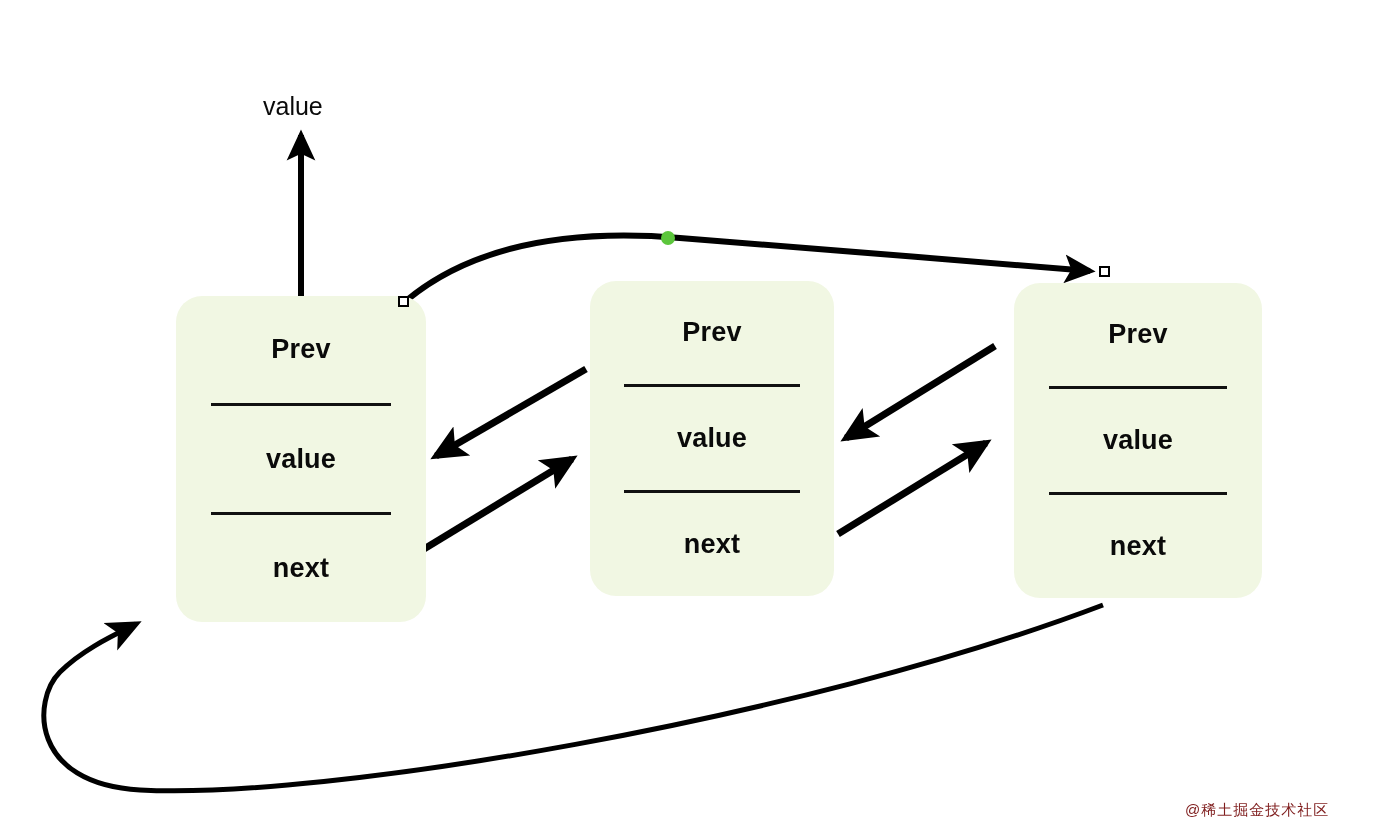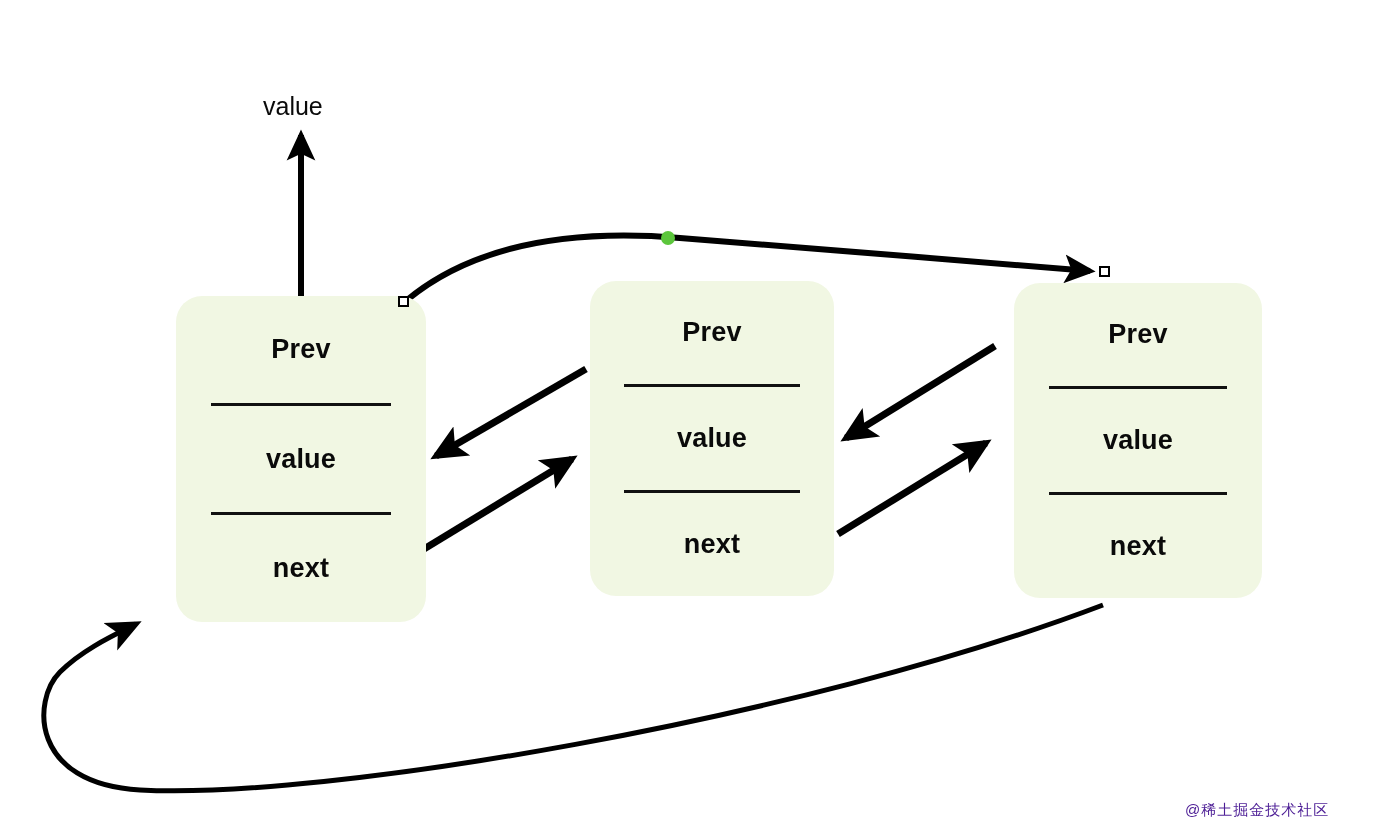--- a/index.html
+++ b/index.html
@@ -55,21 +55,21 @@
   .head-label {
     position: absolute;
     color: #0a0a0a;
     font-size: 25px;
     font-weight: 400;
     font-family: "Liberation Sans", sans-serif;
     white-space: nowrap;
   }
   .watermark {
     position: absolute;
-    color: #4c1d95;
+    color: #7f1d1d;
     font-size: 15px;
     font-family: "Liberation Sans", sans-serif;
     white-space: nowrap;
     letter-spacing: 1px;
   }
   .handle-square {
     position: absolute;
     width: 11px;
     height: 11px;
     background: #ffffff;

